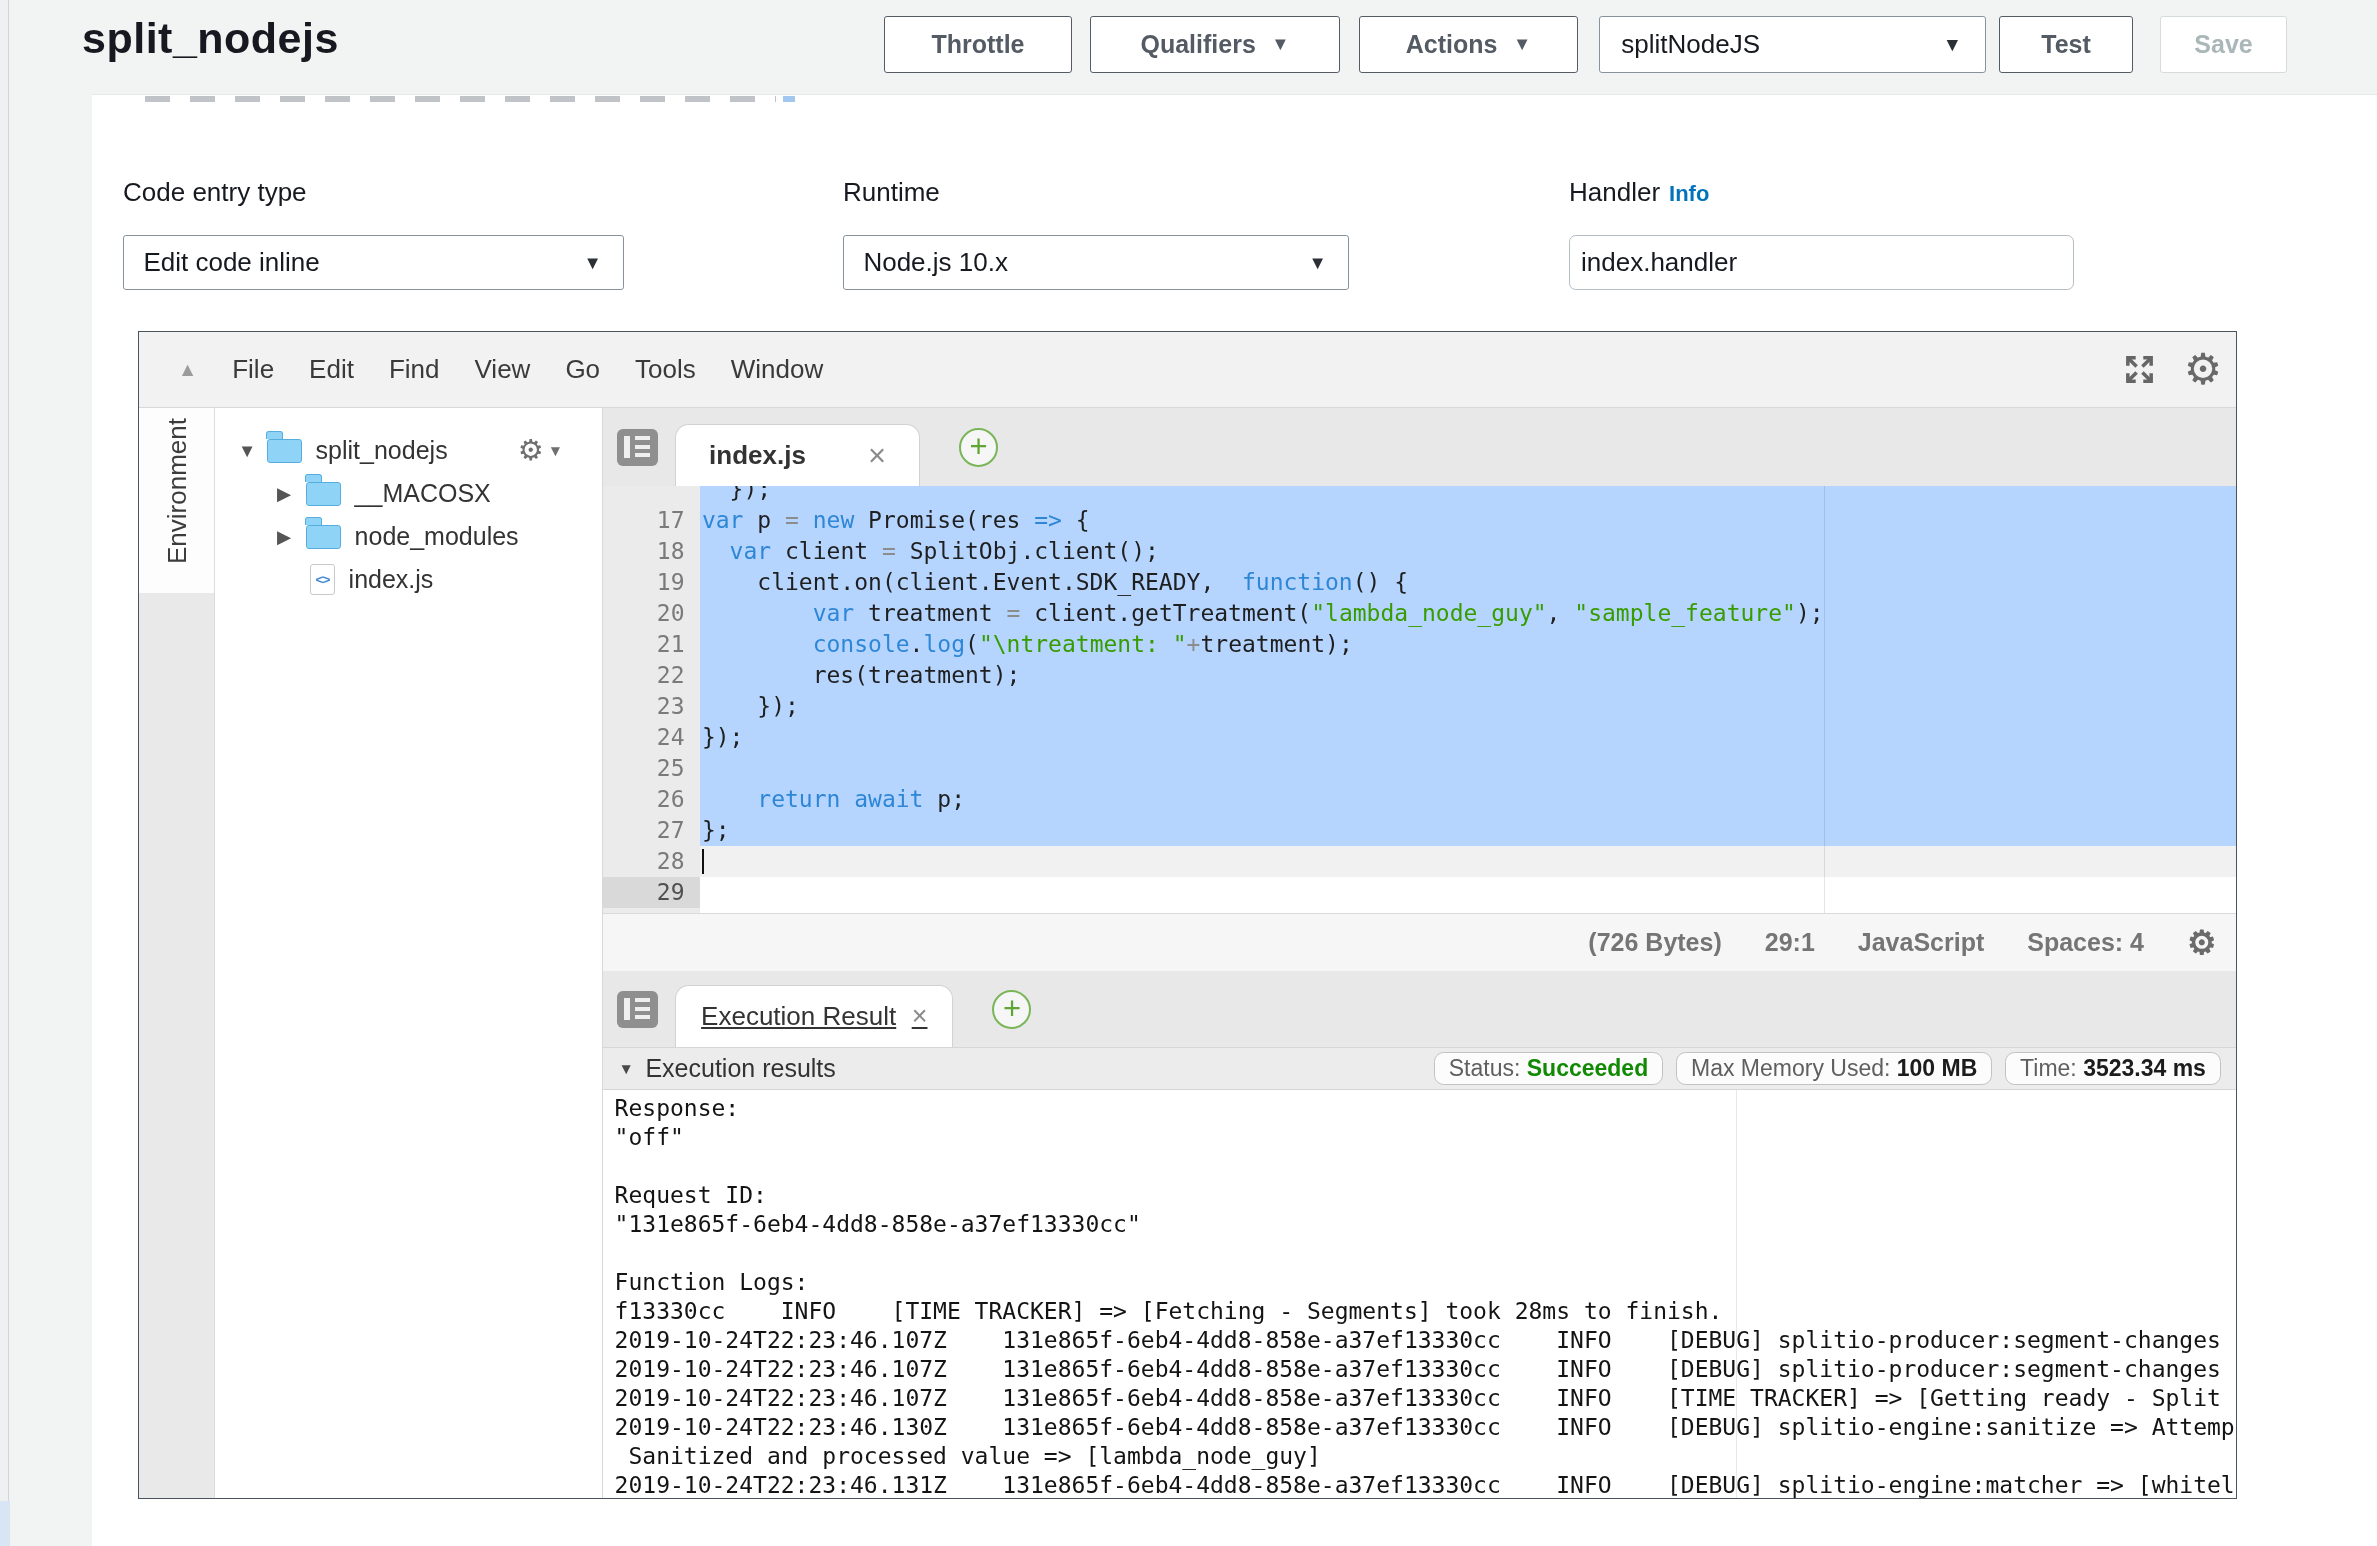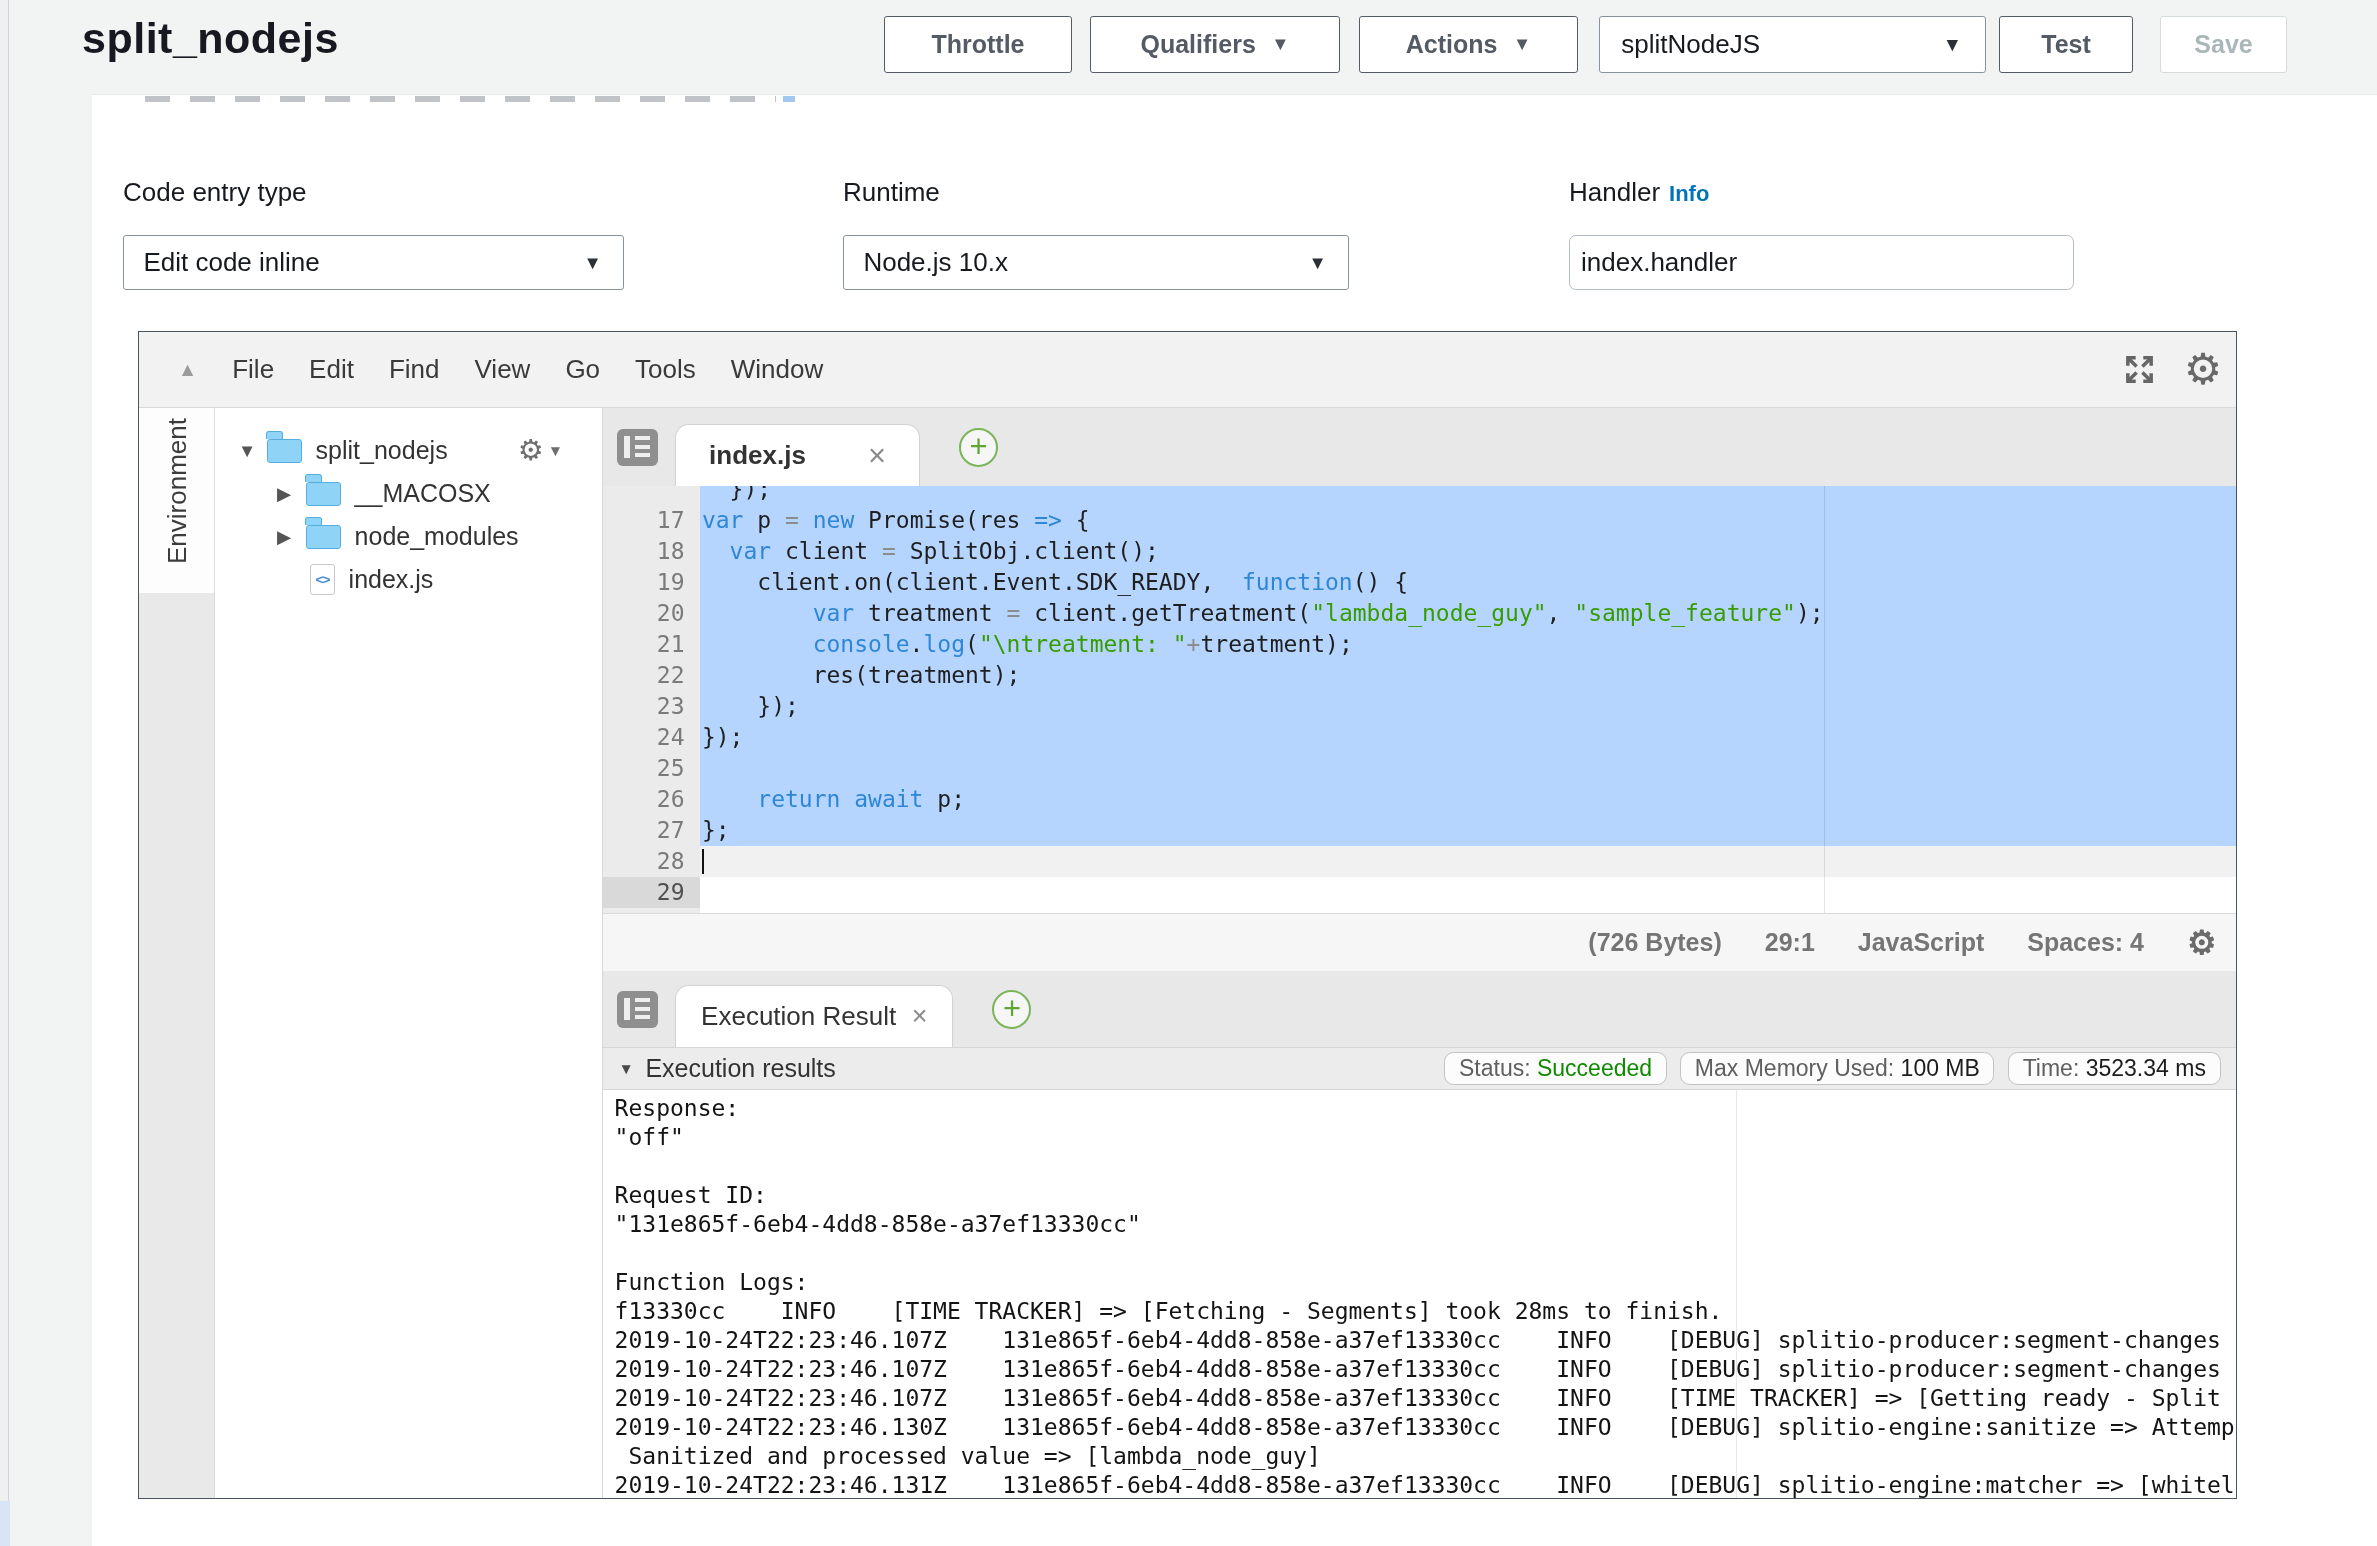--- a/index.html
+++ b/index.html
@@ -73,21 +73,21 @@
 
   .tabbar { height:78px; background:#e8e8e8; display:flex; align-items:center; padding-left:13.6px; flex:none; position:relative; }
   .tab-list-icon { width:41px; height:37px; background:#8f8f8f; border-radius:5.8px; position:relative; margin-right:17.5px; cursor:pointer; flex:none; }
   .tab-list-icon::before { content:""; position:absolute; left:7.8px; top:7.8px; width:5.8px; height:21.3px; background:#efefef; }
   .tab-list-icon::after { content:""; position:absolute; left:18.4px; top:7.8px; width:14.6px; height:21.3px;
                           background:repeating-linear-gradient(180deg,#efefef 0 3.9px, transparent 3.9px 8.7px); }
   .tab { height:62px; margin-top:15.5px; align-self:flex-end; background:#fff; border:1px solid #d2d2d2; border-bottom:none;
          border-radius:13.6px 13.6px 0 0; display:flex; align-items:center; padding:0 33px; font-size:26px; font-weight:bold; color:#333;
          cursor:pointer; }
   .tab .close-x { font-weight:normal; color:#8a8a8a; font-size:31px; margin-left:62px; cursor:pointer; }
-  .tab.result-tab { font-weight:normal; padding:0 25px; }
+  .tab.result-tab { font-weight:normal; padding:0 25px;text-decoration:underline; }
   .tab.result-tab .close-x { margin-left:15.5px; font-size:27px; }
   .plus-btn { width:39px; height:39px; border:2.9px solid #7ab558; border-radius:50%; color:#61a534; font-size:31px; line-height:33px;
               text-align:center; margin-left:39px; cursor:pointer; background:#f6f6f6; flex:none; }
 
   
   .code-area { height:427px; flex:none; display:flex; position:relative; overflow:hidden; background:#fff;
                font-family:"DejaVu Sans Mono", monospace; font-size:23px; }
   .gutter { width:97px; flex:none; background:#ebebeb; }
   .gutter-cell { height:31px; line-height:31px; text-align:right; padding-right:15.5px; color:#7a7a7a; }
   .gutter-cell.clip { height:19.4px; overflow:hidden; }
@@ -109,21 +109,21 @@
                justify-content:flex-end; gap:43px; padding-right:19.4px; font-size:25px; font-weight:bold; color:#757575; }
   .statusbar .gear-glyph { font-size:33px; color:#6b6b6b; }
 
   
   .results-header { height:43px; flex:none; background:#ececec; border-top:1px solid #d6d6d6; border-bottom:1px solid #d6d6d6;
                     display:flex; align-items:center; padding:0 15.5px; font-size:25px; color:#333; }
   .results-header .tri { font-size:15.5px; color:#4a4a4a; margin-right:11.6px; }
   .badges { margin-left:auto; display:flex; gap:13.6px; }
   .badge { border:1.9px solid #c2c2c2; border-radius:9.7px; background:#fcfcfc; padding:1.9px 13.6px; font-size:23px; color:#5f5f5f;
            white-space:nowrap; }
-  .badge b { font-weight:normal; }
+  .badge b { font-weight:bold; }
 
   .log-area { flex:1; min-height:0; background:#fff; position:relative; overflow:hidden;
               font-family:"DejaVu Sans Mono", monospace; font-size:23px; color:#141414; }
   .log-lines { padding:3.9px 0 0 11.6px; }
   .log-line { height:29px; line-height:29px; white-space:pre; }
   .log-ruler { position:absolute; left:1133px; top:0; bottom:0; width:1px; background:rgba(0,0,0,.09); }
 </style>
 </head>
 <body>
 

